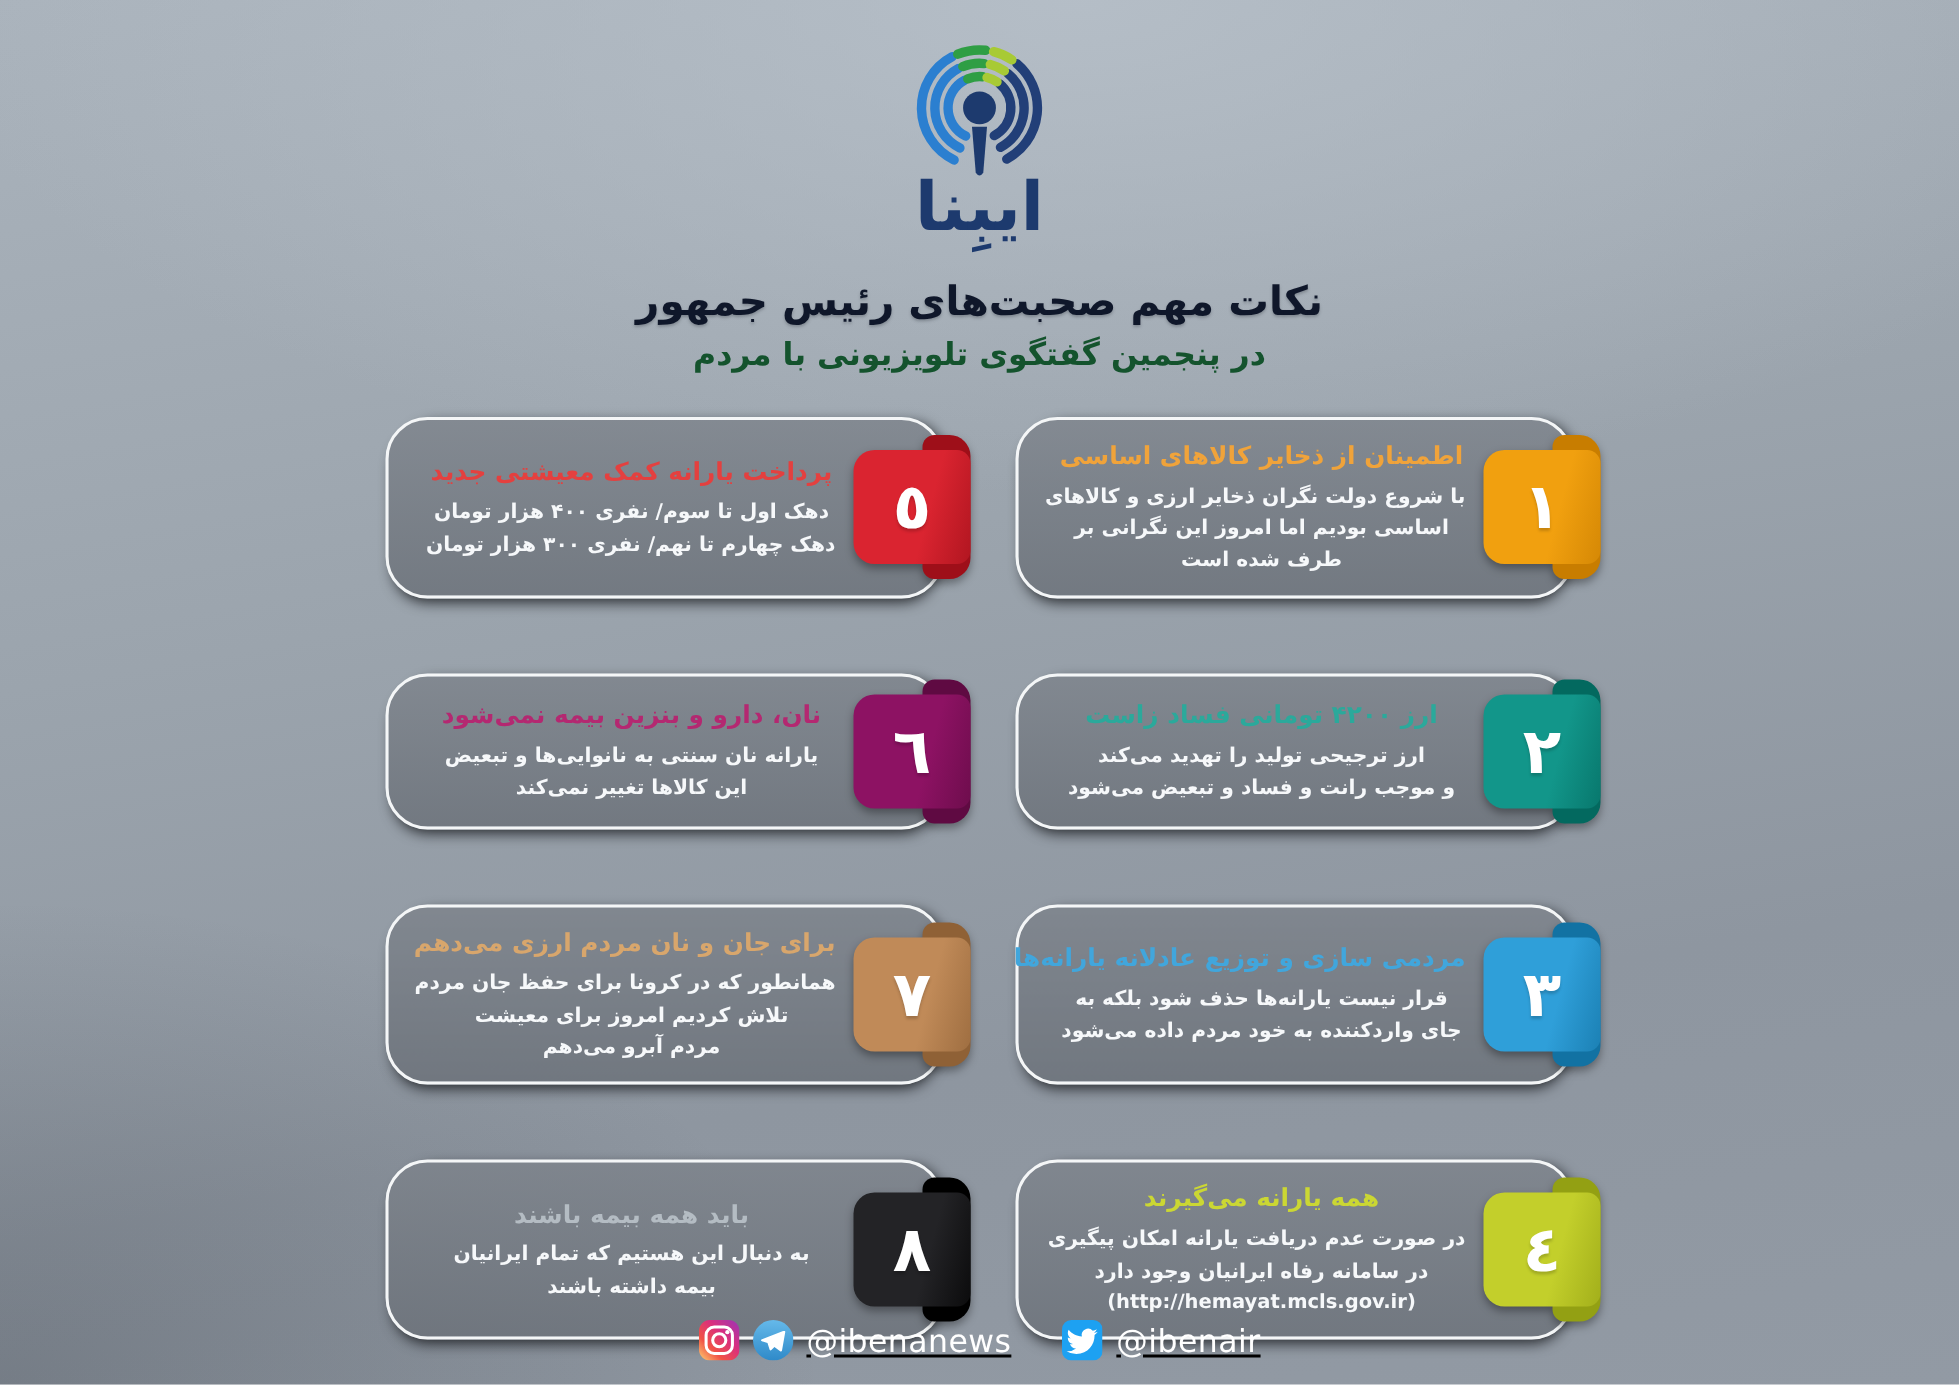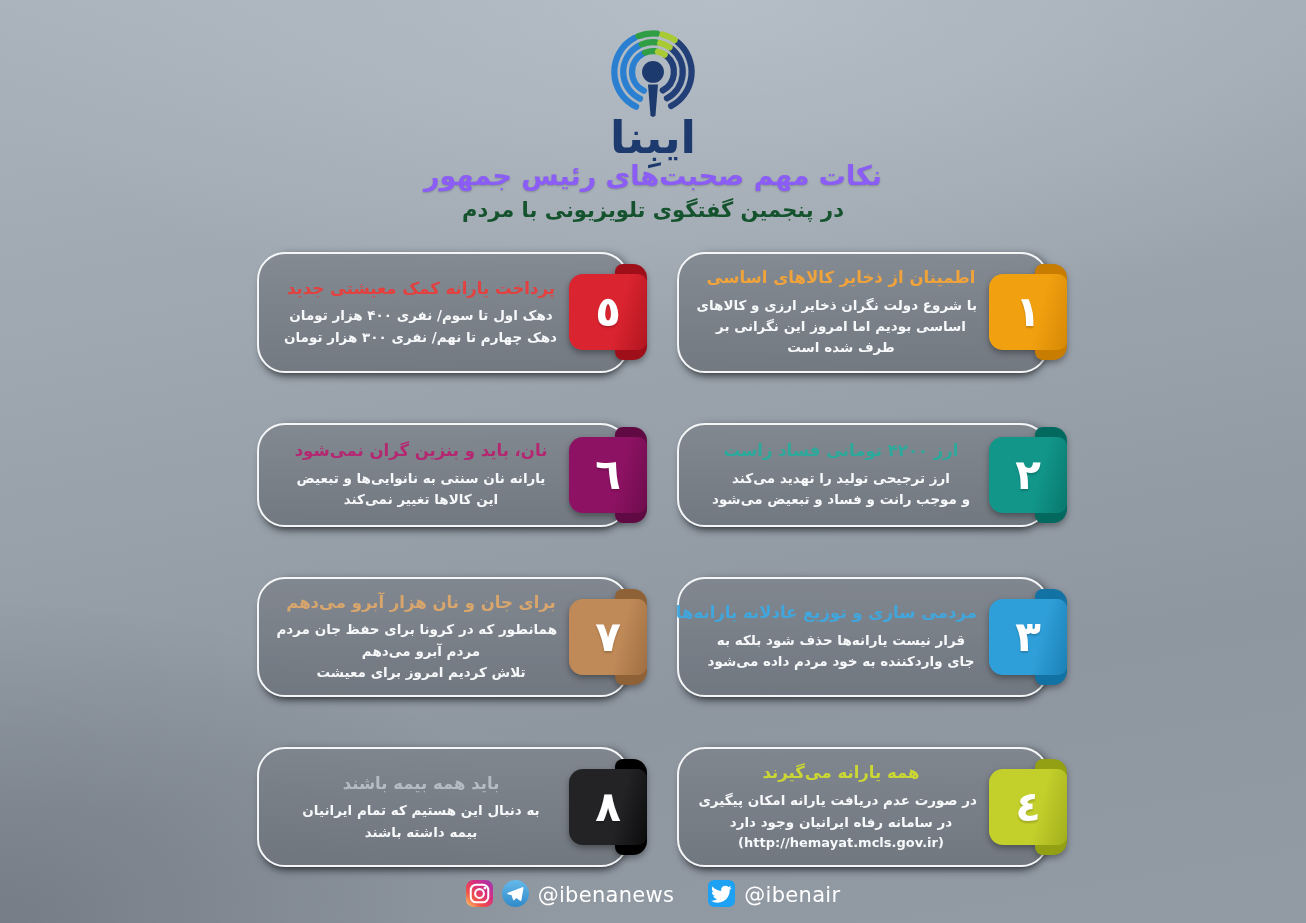--- a/index.html
+++ b/index.html
@@ -17,22 +17,22 @@
 
   
   .logo-wrap { padding-top:26px; text-align:center; direction:rtl; }
   .logo-icon { display:block; margin:0 auto; }
   .wordmark {
     font-size:45px; font-weight:bold; color:#1d3a6e;
     line-height:1; margin-top:-7px; letter-spacing:1px;
   }
 
   
-  .header-title  { margin-top:0; text-align:center; direction:rtl;
-                   font-size:27px; font-weight:bold; color:#8b5cf6;
+  .header-title  { margin-top:26px; text-align:center; direction:rtl;
+                   font-size:27px; font-weight:bold; color:#0f172a;
                    text-shadow:0 1px 2px rgba(60,66,74,.35); }
   .header-subtitle { margin-top:7px; text-align:center; direction:rtl;
                    font-size:21px; font-weight:bold; color:#14532d; }
 
   
   .grid {
     direction:rtl;
     display:grid;
     grid-template-columns:372px 372px;
     column-gap:48px; row-gap:50px;
@@ -80,22 +80,23 @@
     display:flex; align-items:center; justify-content:center;
   }
   .ribbon-number {
     font-size:42px; font-weight:bold; color:#ffffff; line-height:1;
     text-shadow:0 2px 2px rgba(0,0,0,.18);
   }
 
   
   .footer {
     position:absolute; left:0; right:0; bottom:16px;
-    display:flex; align-items:flex-end; justify-content:center; gap:9px;
+    display:flex; align-items:center; justify-content:center; gap:9px;
     direction:ltr;
+    text-decoration:underline;
   }
   .footer .gap { width:16px; }
   .handle { color:#ffffff; font-size:21px; letter-spacing:.3px; }
   .soc-icon { width:27px; height:27px; display:block; }
 </style>
 </head>
 <body>
 
 <div class="page">
 
@@ -159,21 +160,21 @@
       <div class="card-line">ارز ترجیحی تولید را تهدید می‌کند</div>
       <div class="card-line">و موجب رانت و فساد و تبعیض می‌شود</div>
     </div>
 
     <div class="card" style="--accent: #8d1263; --accent-dark: #5f0a42; --title-color: #b42871;">
       <div class="ribbon">
         <div class="ribbon-body">
           <span class="ribbon-number">٦</span>
         </div>
       </div>
-      <div class="card-title">نان، باید و بنزین گران نمی‌شود</div>
+      <div class="card-title">نان، دارو و بنزین بیمه نمی‌شود</div>
       <div class="card-line">یارانه نان سنتی به نانوایی‌ها و تبعیض</div>
       <div class="card-line">این کالاها تغییر نمی‌کند</div>
     </div>
 
     <div class="card" style="--accent: #2f9fd9; --accent-dark: #1272a3; --title-color: #41a6dc;">
       <div class="ribbon">
         <div class="ribbon-body">
           <span class="ribbon-number">٣</span>
         </div>
       </div>
@@ -181,24 +182,24 @@
       <div class="card-line">قرار نیست یارانه‌ها حذف شود بلکه به</div>
       <div class="card-line">جای واردکننده به خود مردم داده می‌شود</div>
     </div>
 
     <div class="card" style="--accent: #c08a58; --accent-dark: #8f6136; --title-color: #d8a66c;">
       <div class="ribbon">
         <div class="ribbon-body">
           <span class="ribbon-number">٧</span>
         </div>
       </div>
-      <div class="card-title">برای جان و نان هزار آبرو می‌دهم</div>
+      <div class="card-title">برای جان و نان مردم ارزی می‌دهم</div>
       <div class="card-line">همانطور که در کرونا برای حفظ جان مردم</div>
+      <div class="card-line">تلاش کردیم امروز برای معیشت</div>
       <div class="card-line">مردم آبرو می‌دهم</div>
-      <div class="card-line">تلاش کردیم امروز برای معیشت</div>
     </div>
 
     <div class="card" style="--accent: #c3cf2b; --accent-dark: #93a013; --title-color: #cbd733;">
       <div class="ribbon">
         <div class="ribbon-body">
           <span class="ribbon-number">٤</span>
         </div>
       </div>
       <div class="card-title">همه یارانه می‌گیرند</div>
       <div class="card-line">در صورت عدم دریافت یارانه امکان پیگیری</div>

